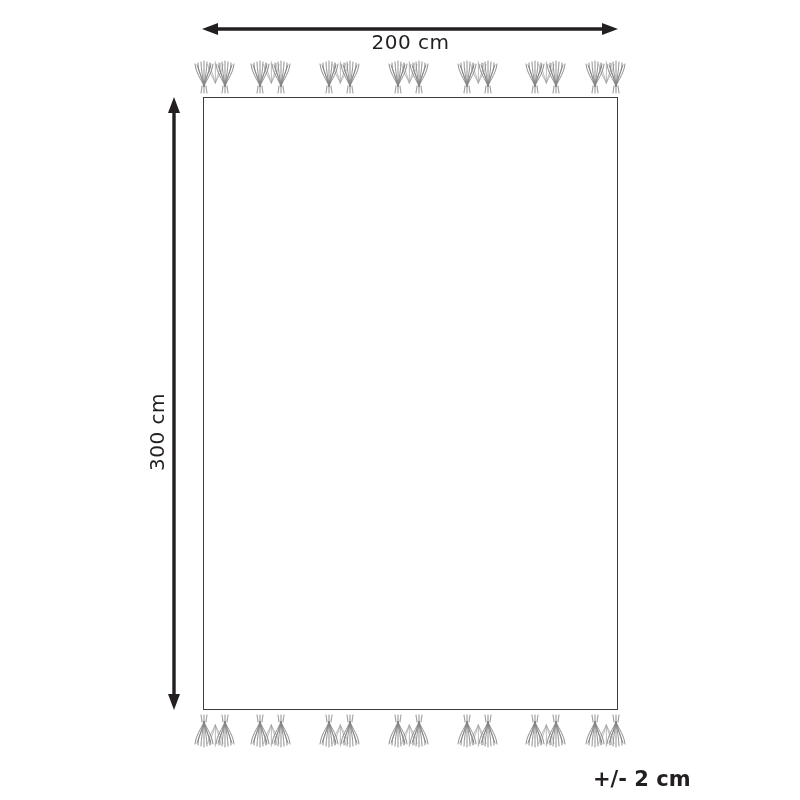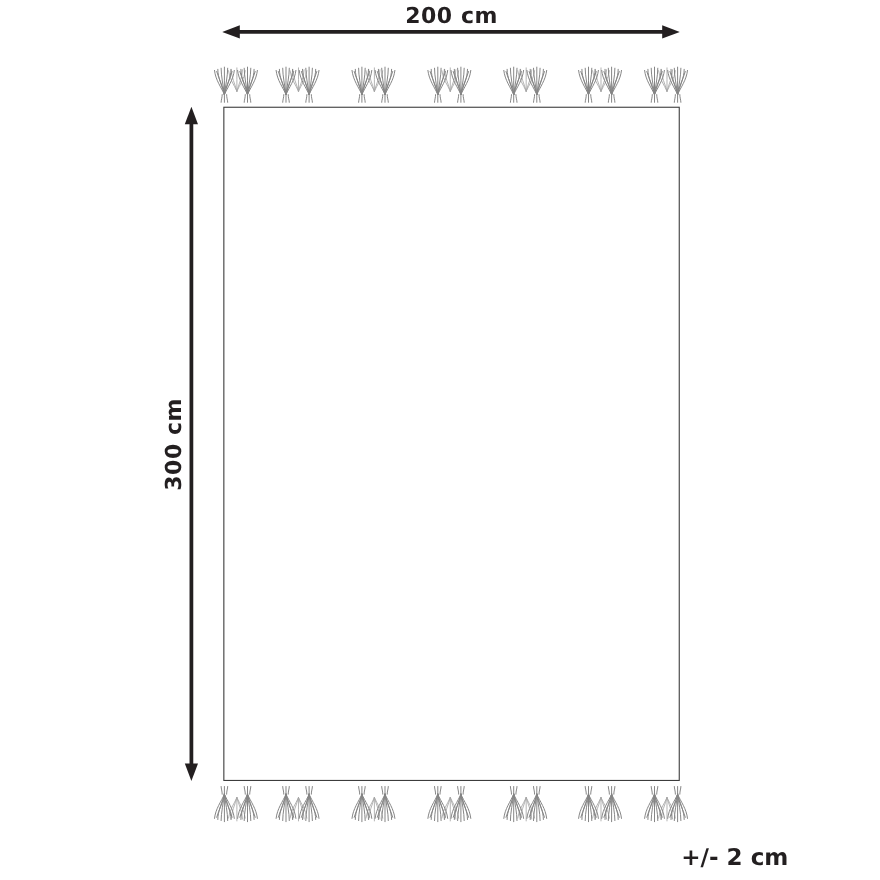--- a/index.html
+++ b/index.html
@@ -11,23 +11,24 @@
   .canvas {
     position: relative;
     width: 800px;
     height: 800px;
     background: var(--background, #ffffff);
     overflow: hidden;
   }
   .dim-label {
     position: absolute;
     color: var(--line, #231f20);
-    font-weight: bold;
+    font-weight: normal;
     font-size: 20px;
     letter-spacing: 0.5px;
+    margin-top: 28px;
   }
   .h-label {
     left: 203px;
     top: 2px;
     width: 415px;
     text-align: center;
   }
   .v-label {
     left: 143px;
     top: 97px;
@@ -90,21 +91,20 @@
     stroke-linecap: round;
   }
   .tassel.back path {
     stroke: var(--tassel_back, #a6a6a6);
   }
   .tolerance {
     position: absolute;
     left: 593px;
     top: 767px;
     width: 150px;
-    text-align: center;
     color: var(--line, #231f20);
     font-weight: bold;
     font-size: 21px;
   }
 </style>
 </head>
 <body>
 
 <div class="canvas">
 

